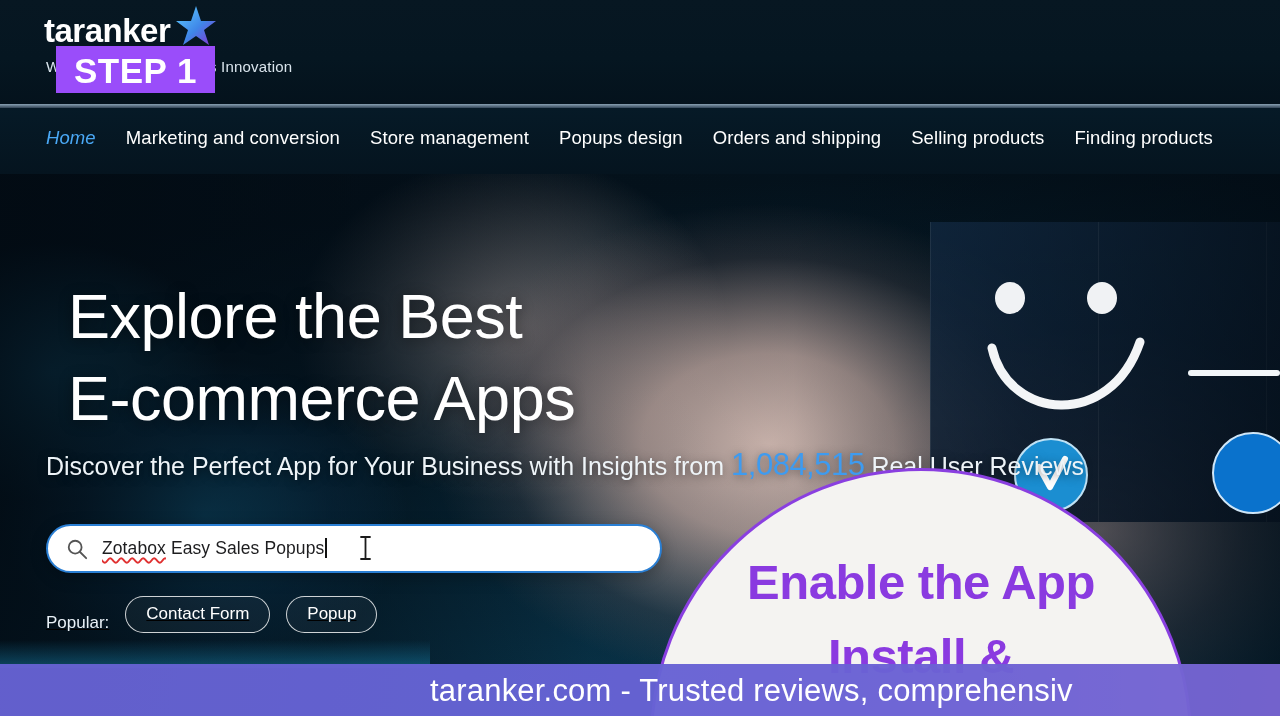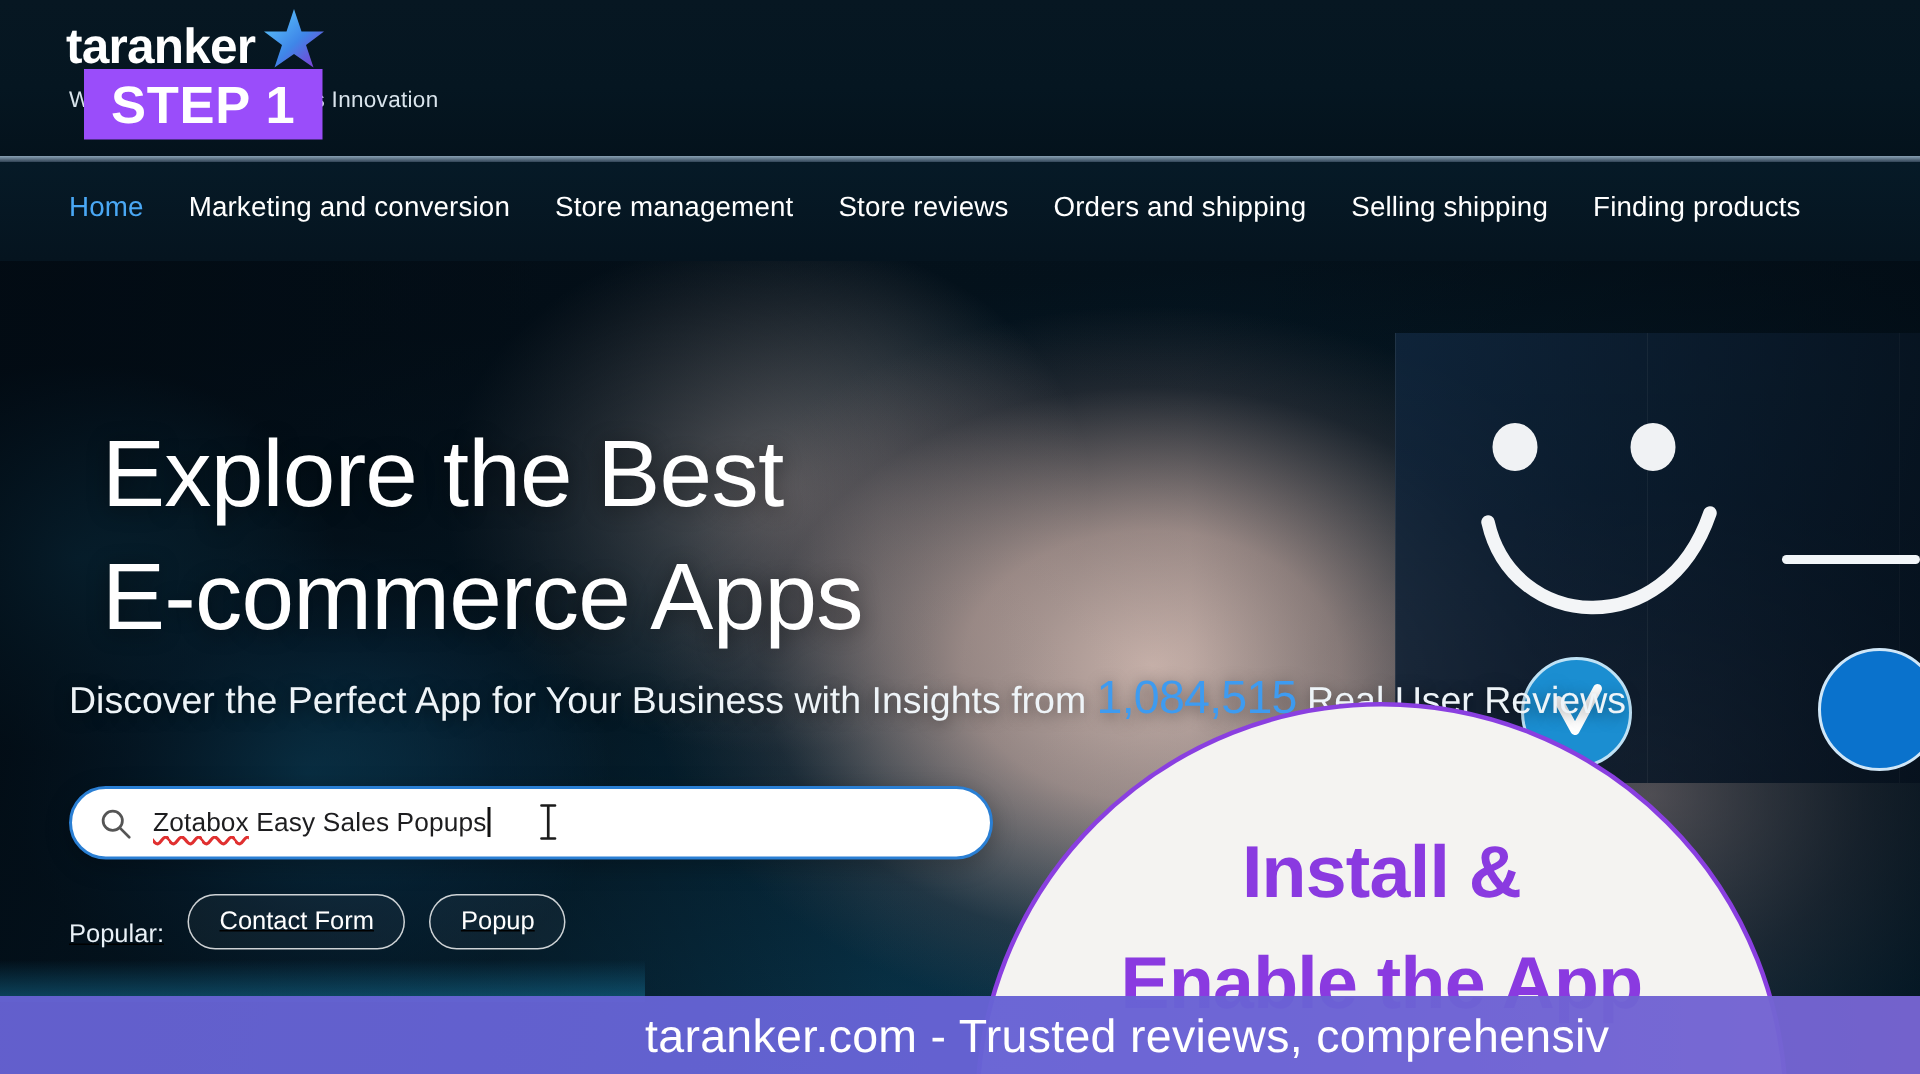--- a/index.html
+++ b/index.html
@@ -91,21 +91,21 @@
     line-height: 1.06;
     z-index: 40;
   }
 
   
   .nav { position: absolute; left: 46px; top: 127px; display: flex; gap: 30px; align-items: center; }
   .nav a {
     font-size: 18.5px; color: #ffffff; text-decoration: none; white-space: nowrap;
     letter-spacing: .1px;
   }
-  .nav a.active { color: #4aa8f5; }
+  .nav a.active { color: #4aa8f5; font-style: italic; }
 
   
   .hero-title {
     position: absolute; left: 46px; top: 276px;
     font-size: 63px; font-weight: 400; color: #ffffff;
     line-height: 1.30; letter-spacing: -0.5px;
     text-shadow: 0 2px 14px rgba(0,0,0,.45);
     margin-left: 22px;
   }
   .hero-sub {
@@ -227,23 +227,23 @@
       </defs>
       <path d="M24 2 L29 17 L44 17 L32 26 L37 41 L24 32 L11 41 L16 26 L4 17 L19 17 Z" fill="url(#starGrad)"></path>
     </svg>
   </div>
   <div class="tagline">Where Commerce Meets Innovation</div>
 
   <nav class="nav">
     <a href="#" class="active">Home</a>
     <a href="#">Marketing and conversion</a>
     <a href="#">Store management</a>
-    <a href="#">Store reviews</a>
+    <a href="#">Popups design</a>
     <a href="#">Orders and shipping</a>
-    <a href="#">Selling shipping</a>
+    <a href="#">Selling products</a>
     <a href="#">Finding products</a>
   </nav>
 
   <h1 class="hero-title">
     <span>Explore the Best</span><br>
     <span>E-commerce Apps</span>
   </h1>
 
   <p class="hero-sub">
     <span>Discover the Perfect App for Your Business with Insights from </span><span class="count">1,084,515</span><span> Real User Reviews</span>
@@ -261,22 +261,22 @@
   </svg>
 
   <div class="popular-row">
     <span class="popular-label">Popular:</span>
     <span class="tag">Contact Form</span>
     <span class="tag">Popup</span>
   </div>
 
   <div class="overlay-circle"></div>
   <div class="overlay-text">
+    <div>Enable the App</div>
     <div>Install &amp;</div>
-    <div>Enable the App</div>
   </div>
 
   <div class="step-badge">STEP 1</div>
 
   <div class="bottom-left-wash"></div>
   <div class="bottom-strip-under"></div>
   <div class="bottom-strip"></div>
   <div class="bottom-text">taranker.com - Trusted reviews, comprehensiv</div>
 
 </div>

